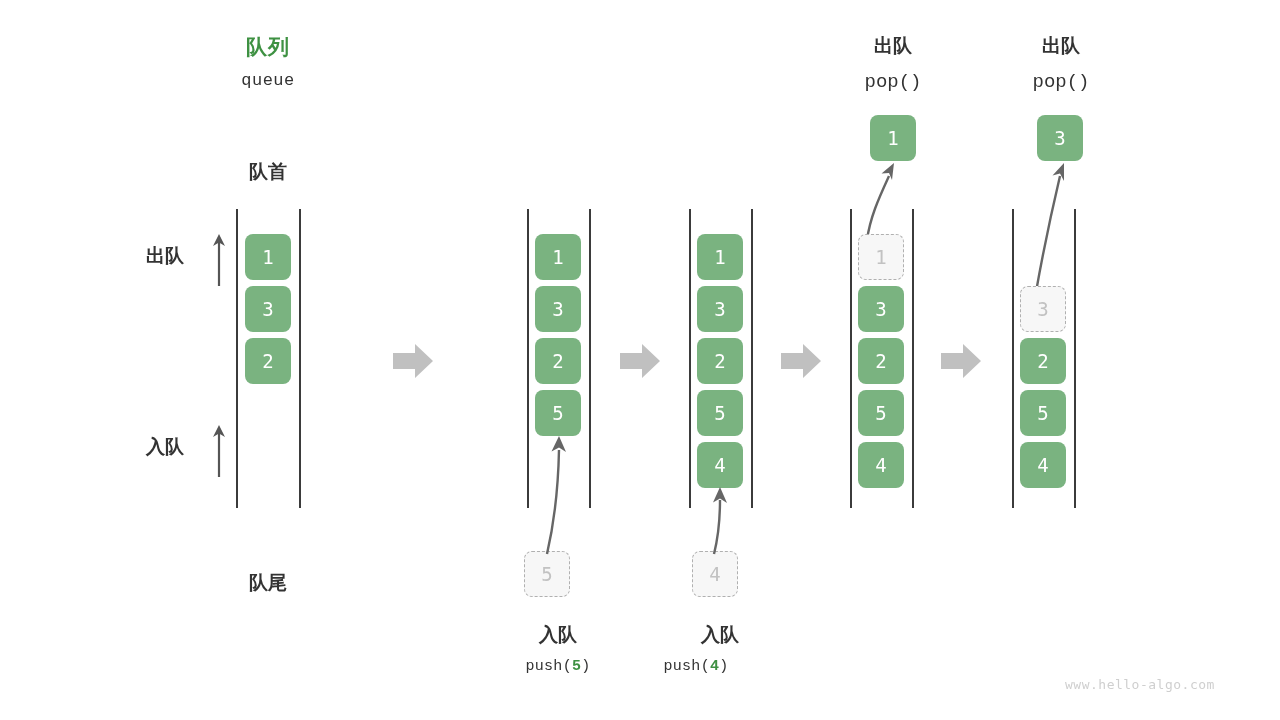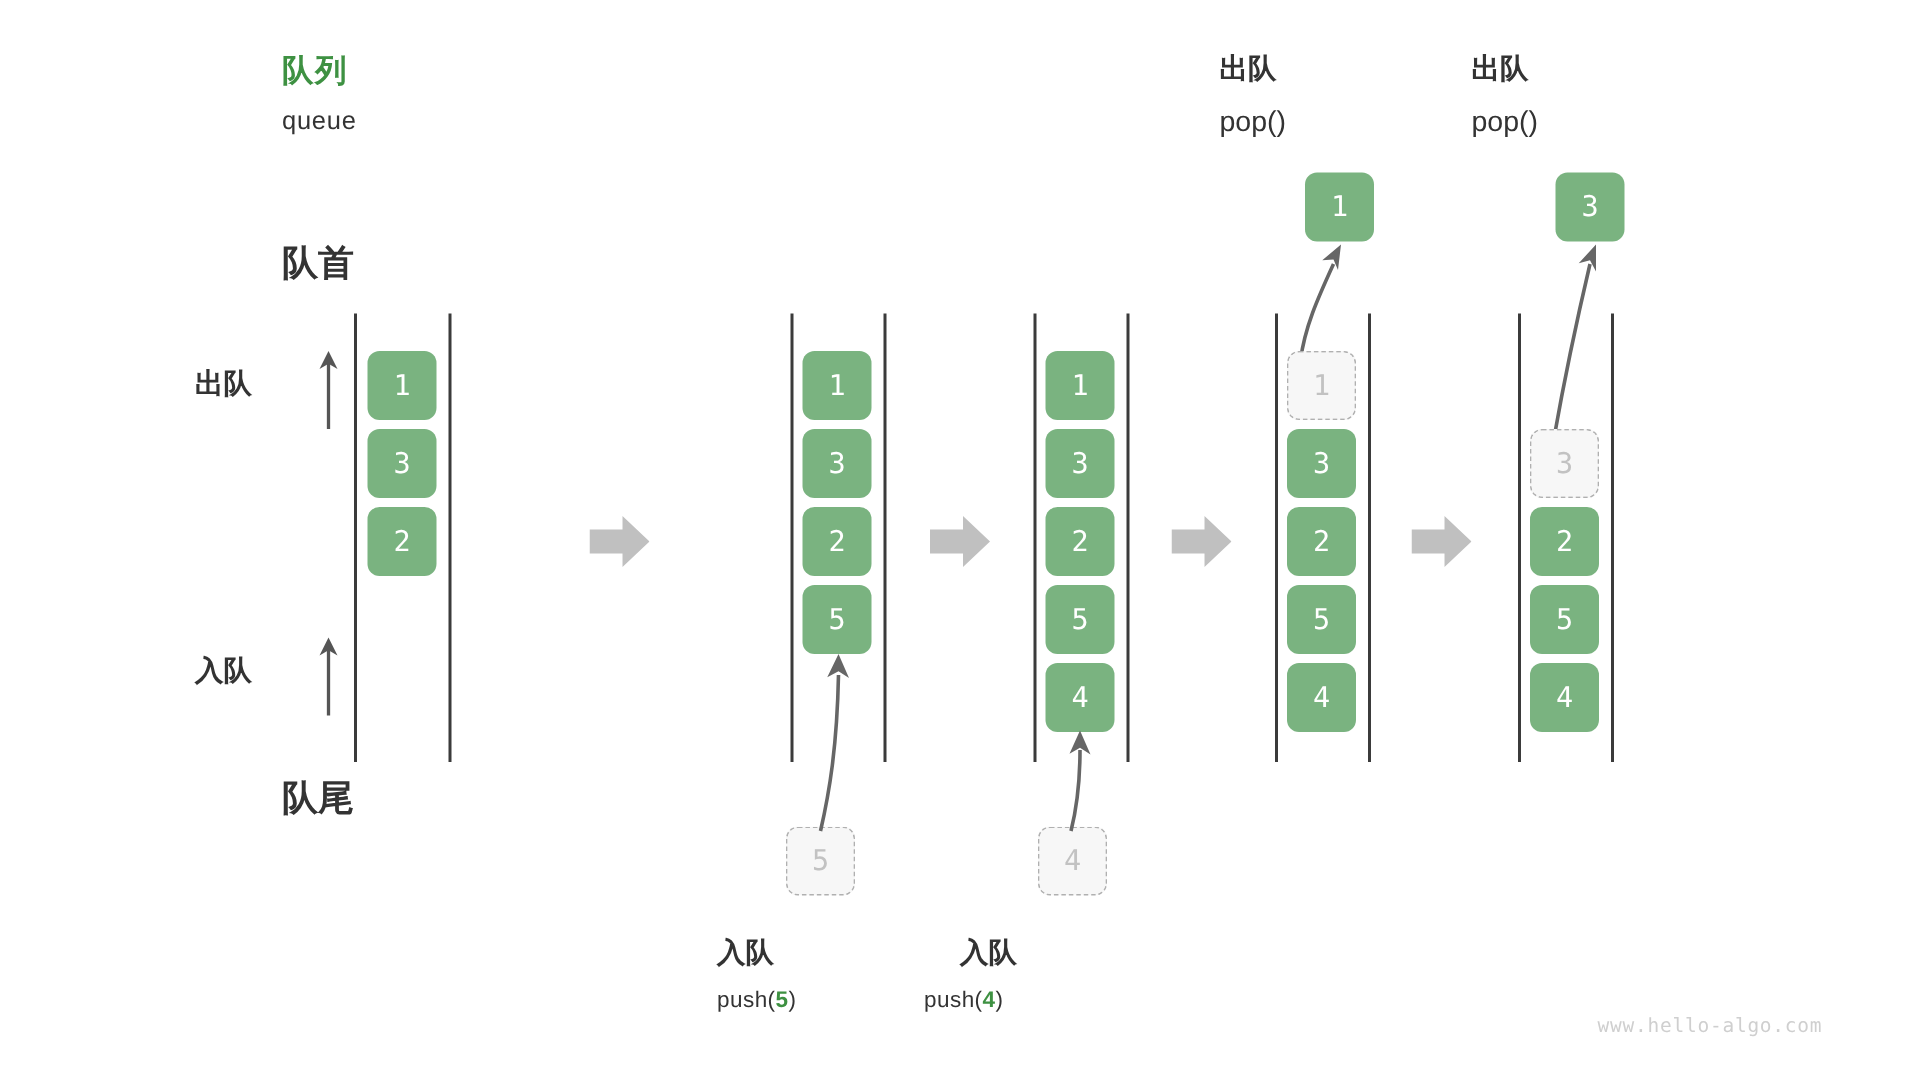--- a/index.html
+++ b/index.html
@@ -15,43 +15,43 @@
     background: #ffffff;
     overflow: hidden;
     font-family: "Liberation Sans", "DejaVu Sans", sans-serif;
   }
   .cjk {
     font-family: "Liberation Sans", "DejaVu Sans", sans-serif;
     font-weight: bold;
     color: #333333;
   }
   .mono {
-    font-family: Liberation Sans, sans-serif;
+    font-family: Liberation Mono, monospace;
     color: #333333;
   }
   .abs { position: absolute; }
-  .ctr { text-align: left; }
+  .ctr { text-align: center; }
 
   
   .title-cn {
     font-size: 21px;
     color: #3e9142;
     letter-spacing: 1px;
   }
   .title-en {
     font-size: 17px;
     letter-spacing: 0.5px;
   }
 
   
   .side-label {
     font-size: 19px;
   }
   .head-label {
-    font-size: 24px;
+    font-size: 19px;
   }
 
   
   .rail {
     position: absolute;
     width: 1.6px;
     background: #3b3b3b;
   }
 
   
@@ -113,21 +113,21 @@
 </style>
 </head>
 <body>
 
 <div id="canvas">
 
   <div class="abs ctr title-cn cjk" style="left:188px; top:33px; width:160px;">队列</div>
   <div class="abs ctr title-en mono" style="left:188px; top:71px; width:160px;">queue</div>
 
   <div class="abs ctr head-label cjk" style="left:188px; top:159px; width:160px;">队首</div>
-  <div class="abs ctr head-label cjk" style="left:188px; top:516px; width:160px;">队尾</div>
+  <div class="abs ctr head-label cjk" style="left:188px; top:570px; width:160px;">队尾</div>
 
   <div class="abs ctr side-label cjk" style="left:130px; top:243px; width:70px;">出队</div>
   <svg class="thin-arrow" style="left:208px; top:232px;" width="22" height="56">
     <line x1="11" y1="54" x2="11" y2="10" stroke="#555555" stroke-width="2.2"></line>
     <path d="M11 2 L17 14 L11 10.5 L5 14 Z" fill="#555555"></path>
   </svg>
 
   <div class="abs ctr side-label cjk" style="left:130px; top:434px; width:70px;">入队</div>
   <svg class="thin-arrow" style="left:208px; top:423px;" width="22" height="56">
     <line x1="11" y1="54" x2="11" y2="10" stroke="#555555" stroke-width="2.2"></line>

